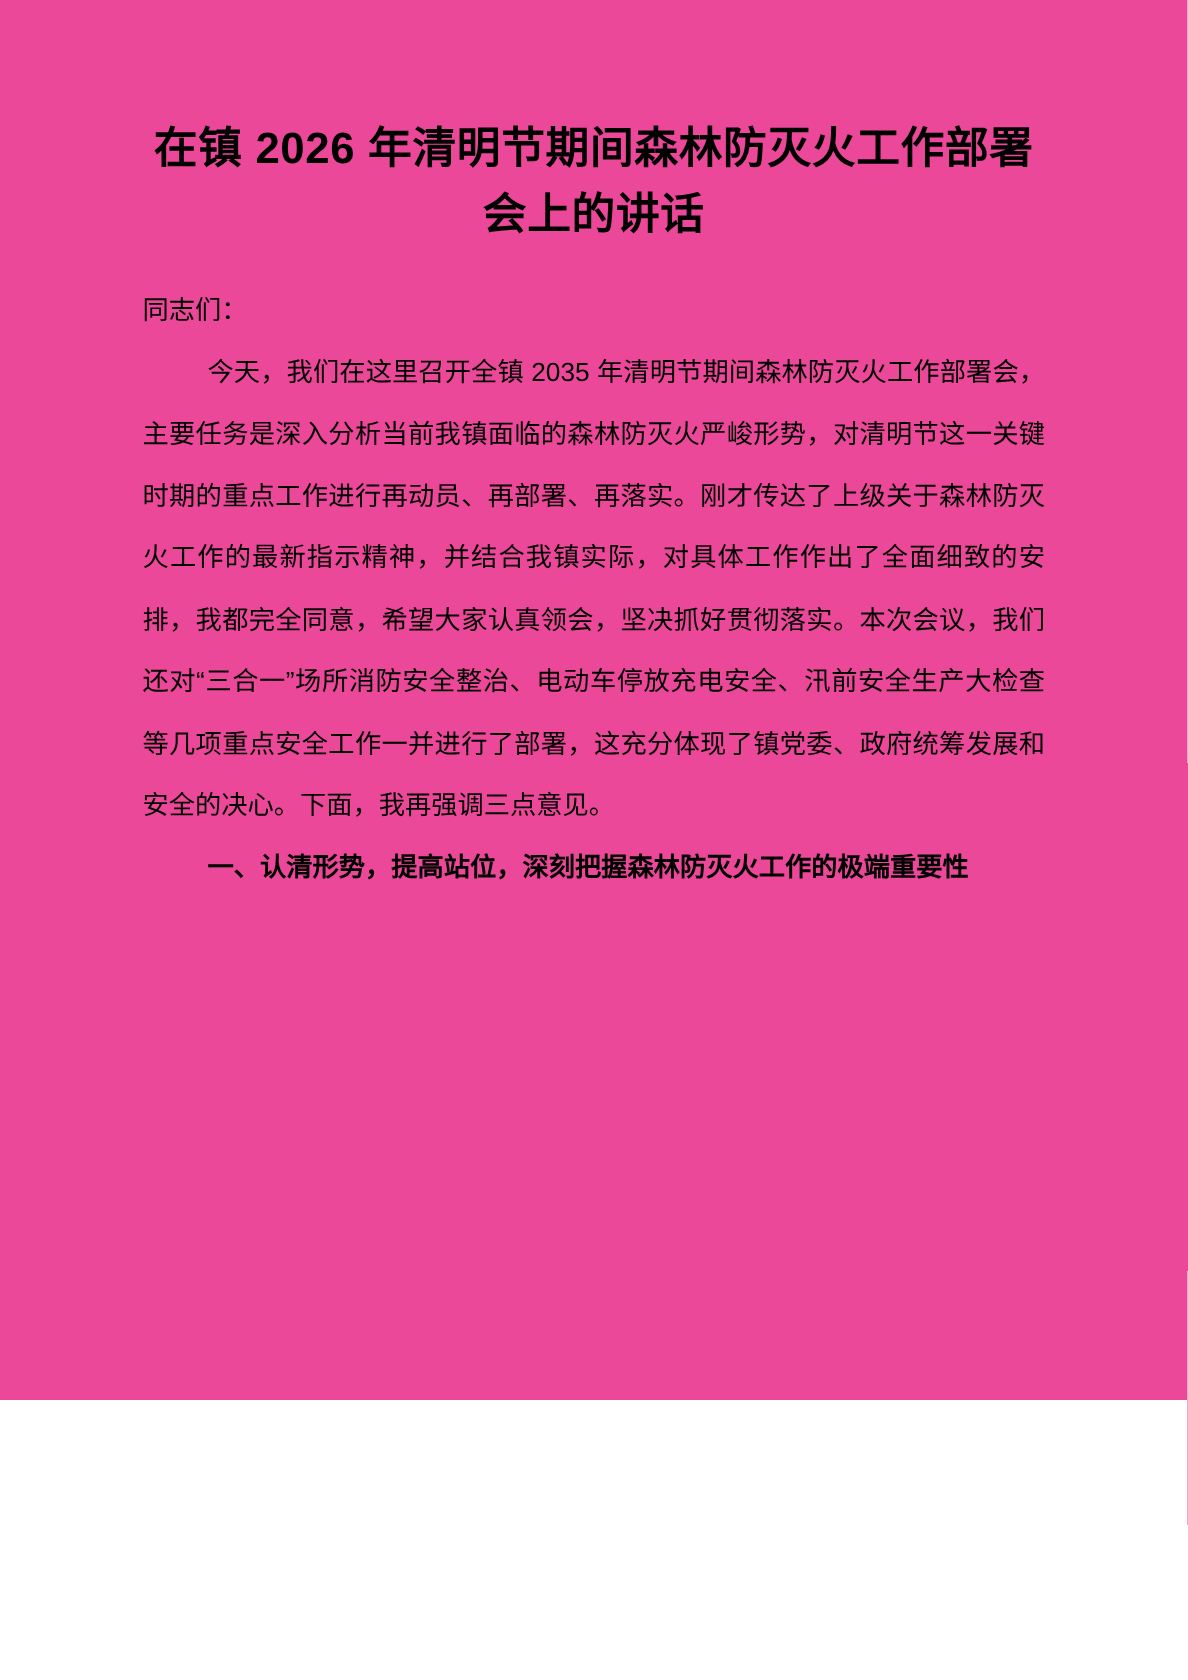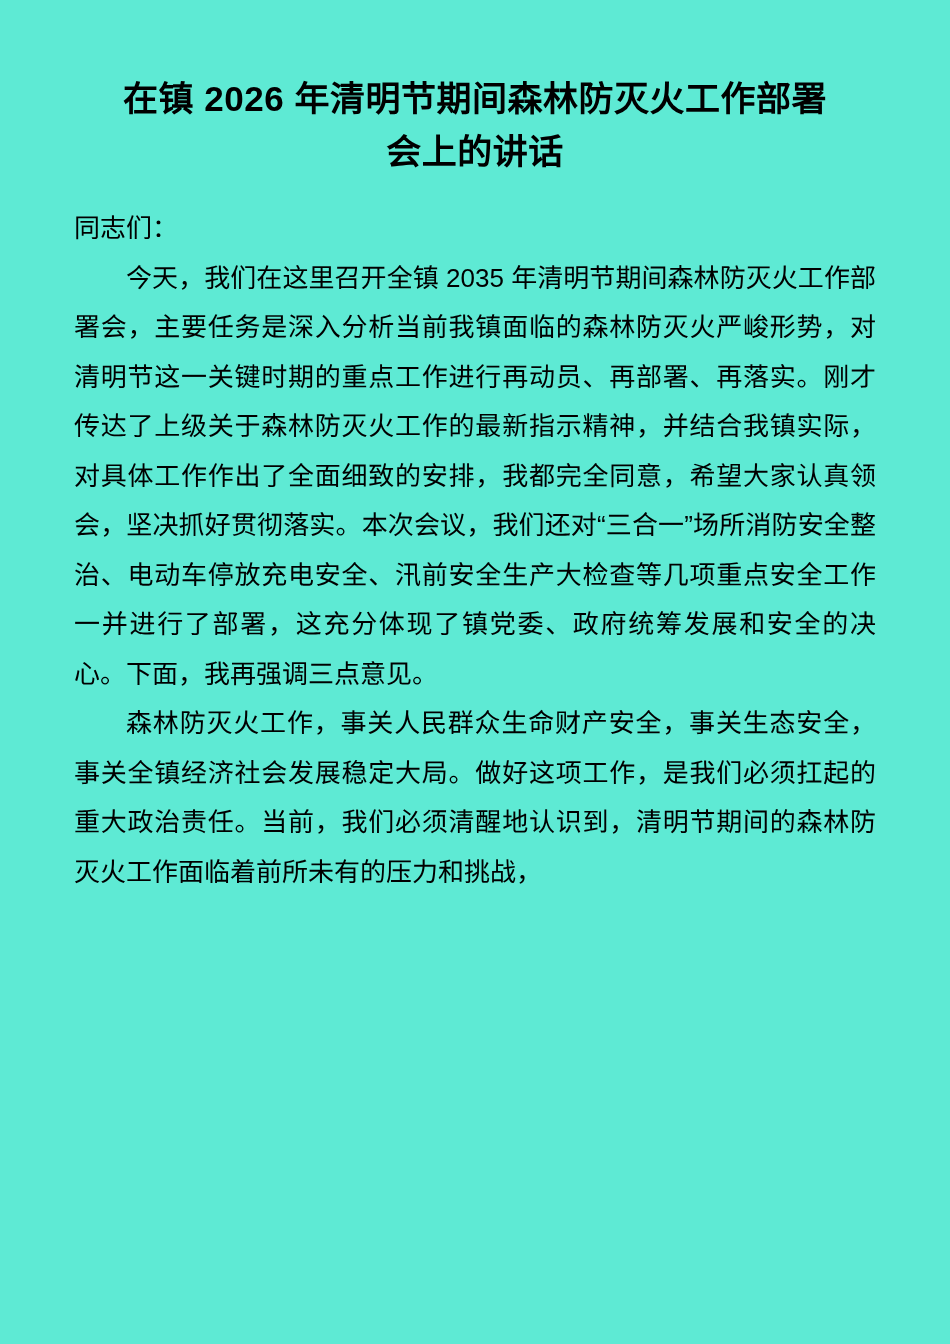--- a/index.html
+++ b/index.html
@@ -3,39 +3,39 @@
 <meta charset="utf-8">
 <style>
   html, body {
     margin: 0;
     padding: 0;
     background: #ffffff;
   }
   .page {
     position: relative;
     width: 950px;
-    height: 1344px;
-    background: #5eead4;
+    height: 1120px;
+    background: #ec4899;
     color: #000000;
     box-sizing: border-box;
-    padding-top: 72px;
+    padding-top: 92px;
     overflow: hidden;
     font-family: "Liberation Sans", "DejaVu Sans", sans-serif;
   }
   .doc-title {
     margin: 0 118px 26px 118px;
     font-size: 35px;
     font-weight: 700;
     line-height: 53px;
     text-align: center;
     letter-spacing: 0.5px;
   }
   .doc-body {
-    margin: 0 74px;
-    font-size: 26px;
+    margin: 0 114px;
+    font-size: 21px;
     line-height: 49.5px;
     text-align: justify;
   }
   .doc-body p {
     margin: 0;
     padding: 0;
     word-break: break-all;
   }
   .para-indent {
     text-indent: 52px;
@@ -45,15 +45,15 @@
   }
 </style>
 </head>
 <body>
 
 <div class="page">
   <h1 class="doc-title">在镇 2026 年清明节期间森林防灭火工作部署会上的讲话</h1>
   <div class="doc-body">
     <p class="salutation">同志们：</p>
     <p class="para-indent">今天，我们在这里召开全镇 2035 年清明节期间森林防灭火工作部署会，主要任务是深入分析当前我镇面临的森林防灭火严峻形势，对清明节这一关键时期的重点工作进行再动员、再部署、再落实。刚才传达了上级关于森林防灭火工作的最新指示精神，并结合我镇实际，对具体工作作出了全面细致的安排，我都完全同意，希望大家认真领会，坚决抓好贯彻落实。本次会议，我们还对“三合一”场所消防安全整治、电动车停放充电安全、汛前安全生产大检查等几项重点安全工作一并进行了部署，这充分体现了镇党委、政府统筹发展和安全的决心。下面，我再强调三点意见。</p>
-    <p class="para-indent">森林防灭火工作，事关人民群众生命财产安全，事关生态安全，事关全镇经济社会发展稳定大局。做好这项工作，是我们必须扛起的重大政治责任。当前，我们必须清醒地认识到，清明节期间的森林防灭火工作面临着前所未有的压力和挑战，</p>
+    <p class="para-indent section-heading">一、认清形势，提高站位，深刻把握森林防灭火工作的极端重要性</p>
   </div>
 </div>
 
 </body></html>

